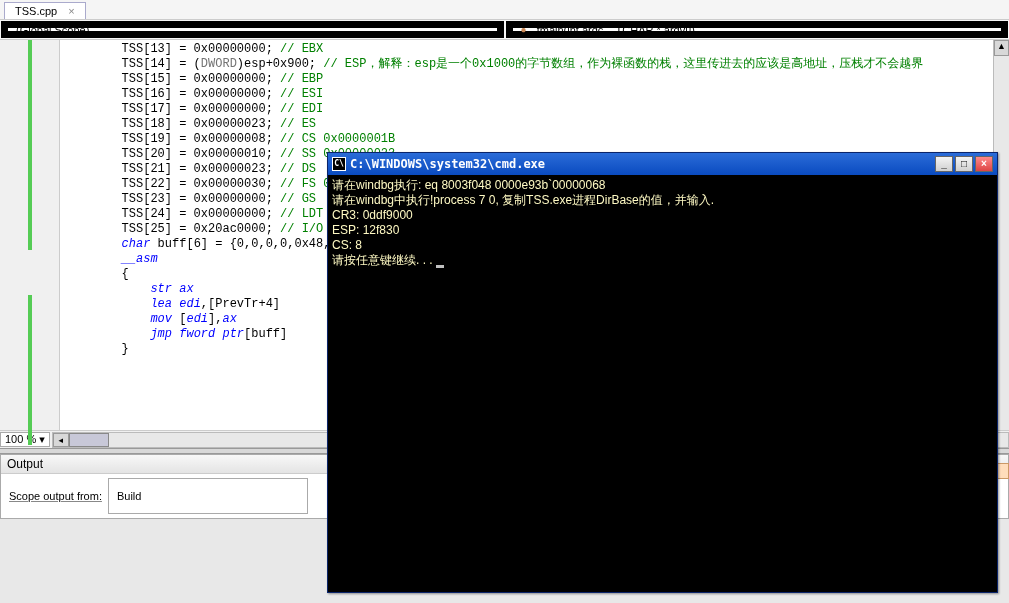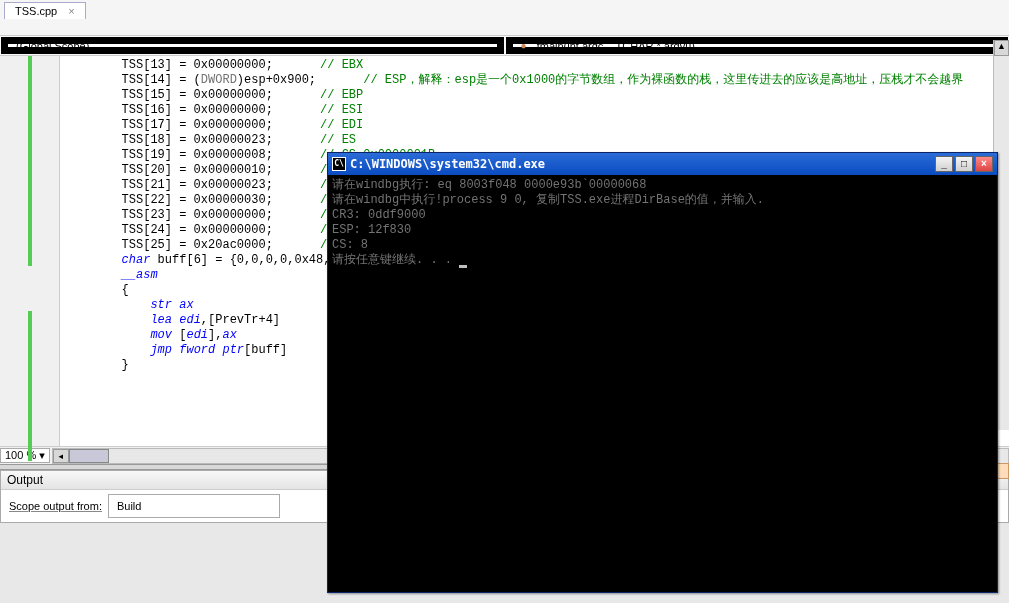--- a/index.html
+++ b/index.html
@@ -8,21 +8,21 @@
   font-size: 12px;
   background: #e8e8e8;
   width: 1009px; height: 603px;
   overflow: hidden;
   position: relative;
 }
 .tab-bar {
   background: #f5f5f5;
   border-bottom: 1px solid #ccc;
   padding: 2px 4px 0 4px;
-  height: 36px;
+  height: 20px;
 }
 .tab {
   display: inline-block;
   padding: 2px 10px;
   background: #fff;
   border: 1px solid #aac;
   border-bottom: none;
   font-size: 11px;
   position: relative;
 }
@@ -65,21 +65,21 @@
   flex: 1;
   overflow: hidden;
   padding: 2px 4px;
   font-family: "SimSun", "NSimSun", "Courier New", monospace;
   font-size: 12px;
   line-height: 15px;
   white-space: pre;
   color: #000;
 }
 .c-blue { color: #0000ff; font-style: italic; }
-.c-green { color: #008000; margin-left: 40px; }
+.c-green { color: #008000; }
 .c-teal { color: #737373; }
 .zoom-bar {
   height: 18px;
   background: #f0f0f0;
   display: flex;
   align-items: center;
   border-top: 1px solid #ccc;
 }
 .zoom-select {
   border: 1px solid #aaa;
@@ -110,23 +110,23 @@
 }
 .output-row {
   padding: 4px 8px;
   font-size: 11px;
   display: flex;
   align-items: center;
   gap: 6px;
 }
 .output-row .dropdown {
   border: 1px solid #aaa;
-  padding: 5px 8px;
-  background: #fff;
-  width: 172px;
+  padding: 11px 8px;
+  background: #fff;
+  width: 200px;
 }
 
 .cmd-window {
   position: absolute;
   left: 327px; top: 152px;
   width: 671px; height: 441px;
   border: 1px solid #0a246a;
   background: #000;
   box-shadow: 1px 1px 2px rgba(0,0,0,.4);
 }
@@ -160,24 +160,24 @@
   margin-left: 2px;
   text-align: center;
   font-size: 10px;
   line-height: 14px;
   color: #000;
   font-family: sans-serif;
 }
 .cmd-btn.close { background: linear-gradient(#f88,#d44); color: #fff; }
 .cmd-body {
   padding: 3px 4px;
-  font-family: Liberation Mono, monospace;
+  font-family: Liberation Sans, sans-serif;
   font-size: 12px;
   line-height: 15px;
-  color: #737373;
+  color: #fef9c3;
   white-space: pre;
 }
 .cursor {
   display: inline-block;
   width: 8px; height: 3px;
   background: #c0c0c0;
   vertical-align: bottom;
 }
 .right-scroll {
   position: absolute;
@@ -253,14 +253,14 @@
 
 <div class="cmd-window">
   <div class="cmd-title">
     <div class="ico">C\</div>
     <span>C:\WINDOWS\system32\cmd.exe</span>
     <div class="spacer"></div>
     <div class="cmd-btn">_</div>
     <div class="cmd-btn">□</div>
     <div class="cmd-btn close">×</div>
   </div>
-  <div class="cmd-body" id="cmd-body"><div>请在windbg执行: eq 8003f048 0000e93b`00000068</div><div>请在windbg中执行!process 9 0, 复制TSS.exe进程DirBase的值，并输入.</div><div>CR3: 0ddf9000</div><div>ESP: 12f830</div><div>CS: 8</div><div>请按任意键继续. . . <span class="cursor"></span></div></div>
+  <div class="cmd-body" id="cmd-body"><div>请在windbg执行: eq 8003f048 0000e93b`00000068</div><div>请在windbg中执行!process 7 0, 复制TSS.exe进程DirBase的值，并输入.</div><div>CR3: 0ddf9000</div><div>ESP: 12f830</div><div>CS: 8</div><div>请按任意键继续. . . <span class="cursor"></span></div></div>
 </div>
 
 </body></html>

